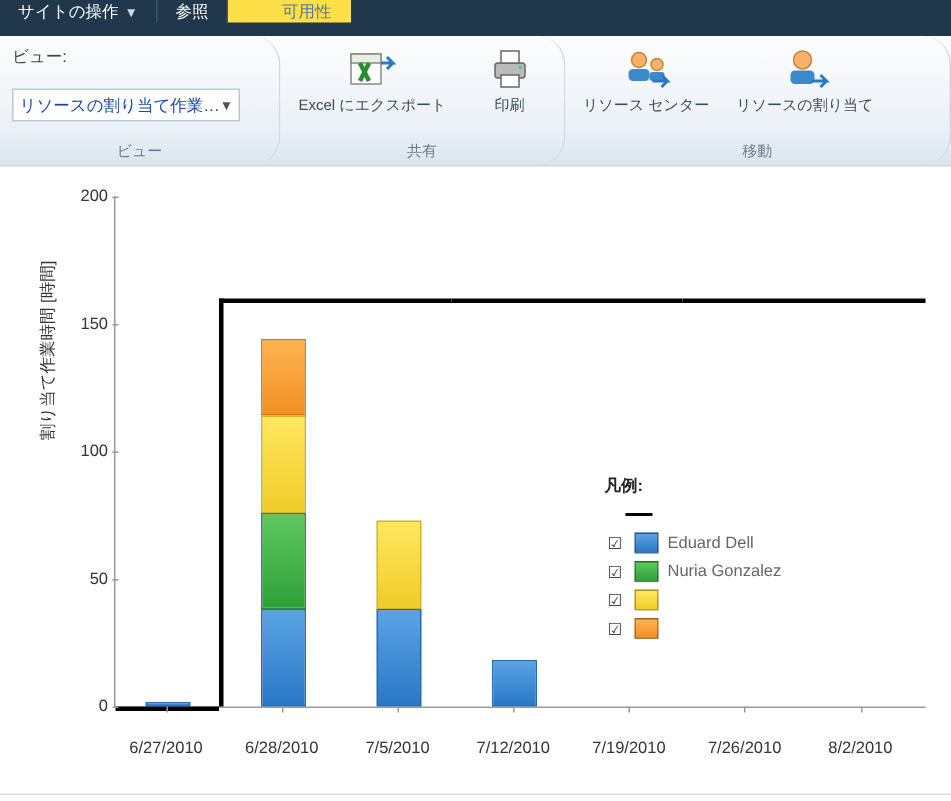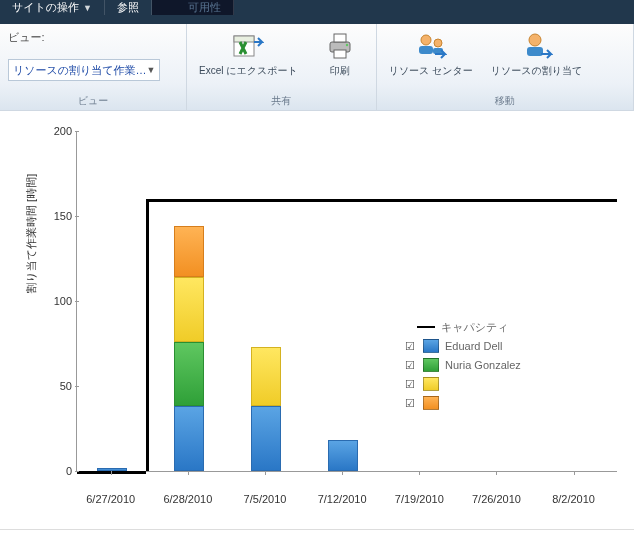--- a/index.html
+++ b/index.html
@@ -29,21 +29,21 @@
     overflow: hidden;
   }
   .tabstrip .tab {
     display: flex;
     align-items: center;
     padding: 0 12px;
     border-right: 1px solid rgba(255,255,255,0.15);
     cursor: default;
   }
   .tabstrip .tab.active {
-    background: #0f172a;
+    background: #fde047;
     color: #5b7795;
     padding-left: 36px;
   }
   .tabstrip .dropdown-arrow {
     margin-left: 4px;
     font-size: 9px;
     opacity: .8;
   }
 
   
@@ -52,20 +52,21 @@
     background: linear-gradient(#fdfdfd, #ecf1f7 70%, #dbe5ef);
     border-bottom: 1px solid #cfd8e2;
     display: flex;
   }
   .ribbon .group {
     border-right: 1px solid #cfd8e2;
     display: flex;
     flex-direction: column;
     align-items: stretch;
     padding: 4px 8px 2px;
+    border-radius: 19px;
   }
   .ribbon .group-body {
     flex: 1;
     display: flex;
     align-items: flex-start;
     gap: 10px;
   }
   .ribbon .group-label {
     text-align: center;
     font-size: 10px;
@@ -349,23 +350,23 @@
           <div class="capacity-line vertical" style="left: 69.4286px; top: 68px; height: 272px;"></div>
           <div class="capacity-line" style="left: 69.4286px; top: 68px; width: 77.1429px;"></div>
           <div class="capacity-line" style="left: 146.571px; top: 68px; width: 77.1429px;"></div>
           <div class="capacity-line" style="left: 223.714px; top: 68px; width: 77.1429px;"></div>
           <div class="capacity-line" style="left: 300.857px; top: 68px; width: 77.1429px;"></div>
           <div class="capacity-line" style="left: 378px; top: 68px; width: 77.1429px;"></div>
           <div class="capacity-line" style="left: 455.143px; top: 68px; width: 84.8571px;"></div>
         </div>
 
       <div class="legend">
+        <div class="legend-title">凡例:</div>
         <div class="legend-row">
           <span class="dash"></span>
-          <span class="label">キャパシティ</span>
         </div>
         <div id="legend-series">
             <div class="legend-row">
               <span class="cb">☑</span>
               <span class="swatch sw-blue"></span>
               <span class="label">Eduard Dell</span>
             </div>
             <div class="legend-row">
               <span class="cb">☑</span>
               <span class="swatch sw-green"></span>

